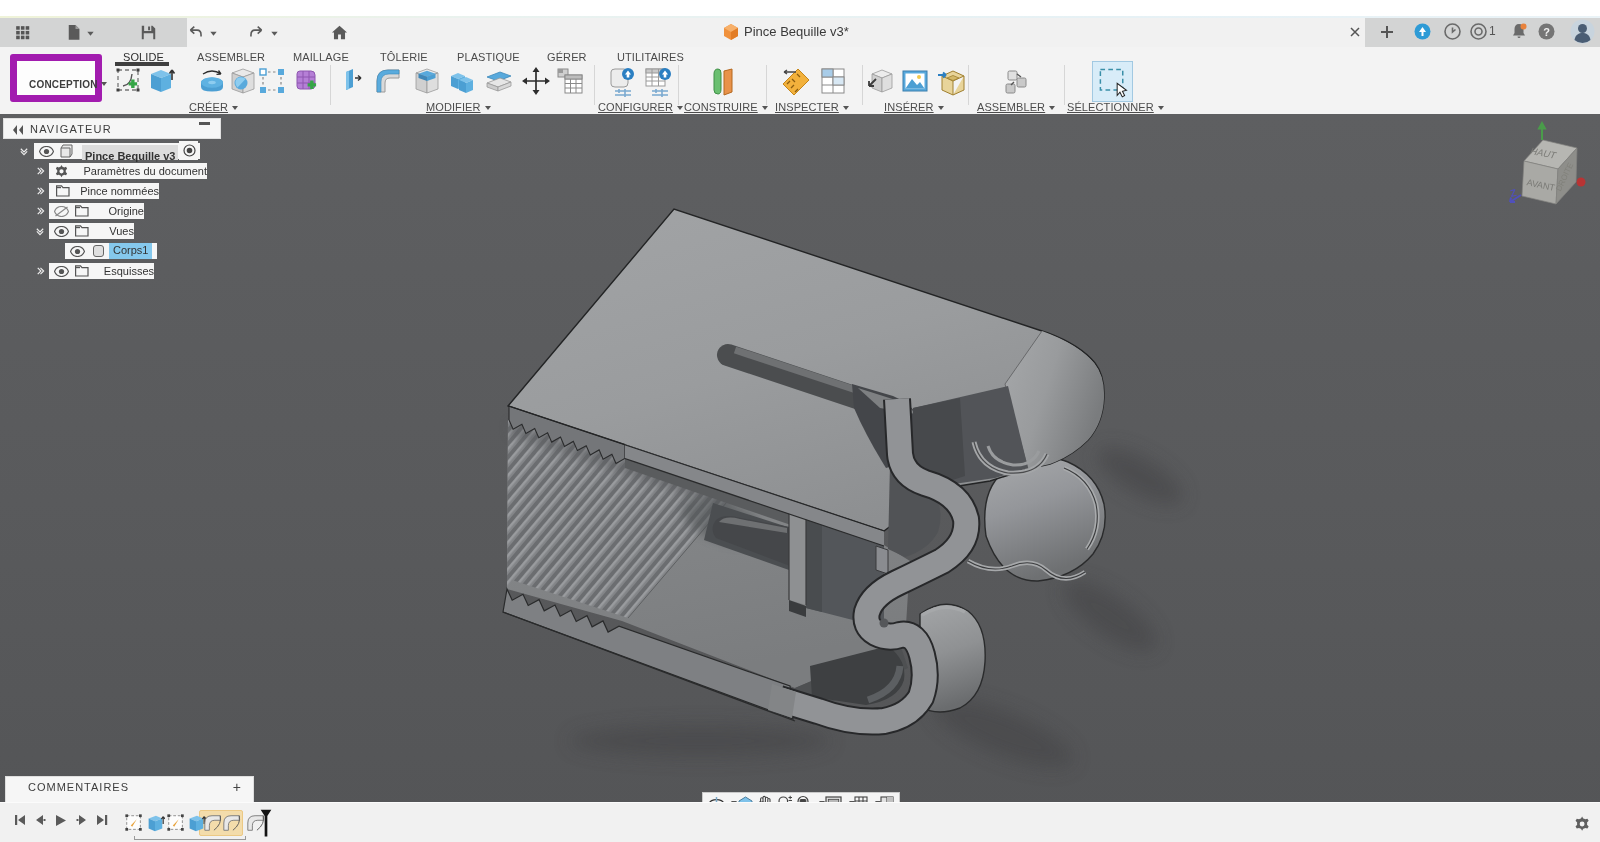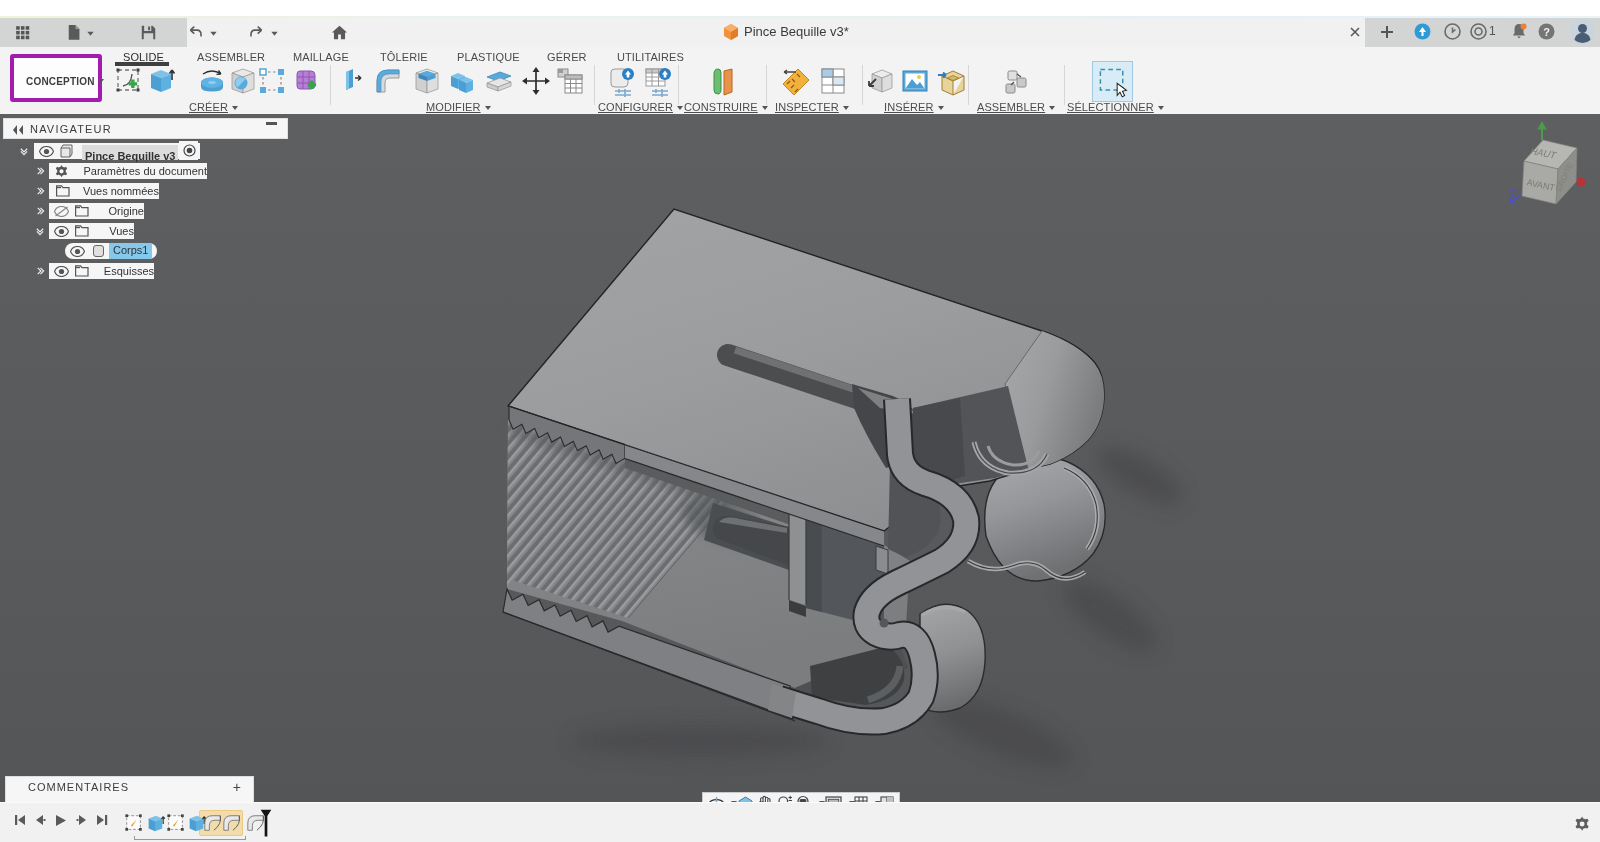--- a/index.html
+++ b/index.html
@@ -9,35 +9,35 @@
 
 
 #topbar { position:absolute; top:0; left:0; width:1600px; height:31px; background:#d3d4d4; }
 #topstrip { position:absolute; top:0; left:0; width:1600px; height:2px; background:linear-gradient(90deg,#eff3d8 0%,#e9f2ef 30%,#e6f1f5 70%,#eaf3f7 100%); }
 #doctab { position:absolute; top:2px; left:187px; width:1178px; height:29px; background:#f1f1f1; }
 #doctitle { position:absolute; top:8px; left:744px; font-size:13px; color:#3a3a3a; }
 .tbicon { position:absolute; top:7px; width:19px; height:19px; }
 
 
 #toolbar { position:absolute; top:31px; left:0; width:1600px; height:67px; background:#f3f3f3; }
-#conception { position:absolute; top:7px; left:10px; width:92px; height:48px; background:#fdfdfd; border:4px solid #a21caf; border-radius:3px; }
+#conception { position:absolute; top:7px; left:10px; width:92px; height:48px; background:#fdfdfd; border:7px solid #a21caf; border-radius:3px; }
 #conception .lbl { position:absolute; top:18px; left:12px; font-size:10px; font-weight:bold; color:#3d3d3d; letter-spacing:0.2px;}
 .tabname { position:absolute; top:4px; font-size:11px; color:#4a4a4a; letter-spacing:0.1px; }
 #solidbar { position:absolute; top:15px; left:115px; width:54px; height:4px; background:#3f3f3f; }
 .grplabel { position:absolute; top:54px; font-size:11px; color:#4c4c4c; letter-spacing:0.1px;text-decoration:underline; }
 .caret { display:inline-block; width:0; height:0; border-left:3.5px solid transparent; border-right:3.5px solid transparent; border-top:4px solid #555; vertical-align:middle; margin-left:4px; }
 .vsep { position:absolute; top:18px; width:1px; height:40px; background:#d6d6d6; }
 .ticon { position:absolute; top:19px; }
 
 
 #viewport { position:absolute; top:98px; left:0; width:1600px; height:704px; background:linear-gradient(180deg,#5e5f61 0%,#595a5c 55%,#545557 100%); overflow:hidden; }
 
 
 #nav { position:absolute; top:4px; left:3px; width:260px; }
-#navhead { position:absolute; top:0; left:0; width:285px; height:21px; background:#f6f6f6; border:1px solid #e0e0e0; }
+#navhead { position:absolute; top:0; left:0; width:218px; height:21px; background:#f6f6f6; border:1px solid #e0e0e0; }
 #navhead .t { position:absolute; top:4px; left:26px; font-size:11px; color:#3c3c3c; letter-spacing:1.2px; }
 .nrow { position:absolute; height:16px; background:#f6f6f6; font-size:11px; color:#333; white-space:nowrap; }
 .nrow .txt { position:relative; top:2px; }
 .chev { position:absolute; width:10px; height:10px; }
 
 
 #comments { position:absolute; left:5px; bottom:5px; width:249px; height:37px; background:#f6f6f6; border:1px solid #dedede; }
 #comments .t { position:absolute; top:4px; left:22px; font-size:11px; color:#3c3c3c; letter-spacing:1px; }
 #comments .plus { position:absolute; top:2px; right:12px; font-size:14px; color:#444; }
 #viewbar { position:absolute; left:702px; bottom:6px; width:198px; height:20px; background:#f4f4f4; border:1px solid #c9c9c9; }
@@ -526,21 +526,21 @@
               <path d="M8 0 L9.2 2.2 A6 6 0 0 1 11.2 3.0 L13.6 2.3 L14.9 4.6 L13.2 6.4 A6 6 0 0 1 13.2 8.6 L14.9 10.4 L13.6 12.7 L11.2 12 A6 6 0 0 1 9.2 12.8 L8 15 L6.8 12.8 A6 6 0 0 1 4.8 12 L2.4 12.7 L1.1 10.4 L2.8 8.6 A6 6 0 0 1 2.8 6.4 L1.1 4.6 L2.4 2.3 L4.8 3.0 A6 6 0 0 1 6.8 2.2 Z M8 5.2 A2.6 2.6 0 1 0 8 10.4 A2.6 2.6 0 1 0 8 5.2 Z"></path>
             </svg>
           <span class="txt" style="margin-left:34px">Paramètres du document</span>
         </div>
 
         <div class="nrow" style="top:65px;left:46px;width:110px;">
           <svg class="abs" style="top:2px;left:7px" width="14" height="12" viewBox="0 0 14 12" fill="none" stroke="#555" stroke-width="1.2">
               <path d="M0.6 2.6 V11 H13 V2.6 H7 L5.5 0.8 H0.6 Z"></path>
               <path d="M0.6 2.6 H5"></path>
             </svg>
-          <span class="txt" style="margin-left:29px">Vues nommées</span>
+          <span class="txt" style="margin-left:29px">Pince nommées</span>
         </div>
 
         <div class="nrow" style="top:85px;left:46px;width:95px;">
           <svg class="abs" style="top:3px;left:5px" width="15" height="11" viewBox="0 0 15 11">
               <path d="M7.5 0.5 C11 0.5 13.5 3 14.5 5.5 C13.5 8 11 10.5 7.5 10.5 C4 10.5 1.5 8 0.5 5.5 C1.5 3 4 0.5 7.5 0.5 Z" fill="none" stroke="#8a8a8a" stroke-width="1.2"></path>
               <path d="M1.5 10 L13.5 1" stroke="#8a8a8a" stroke-width="1.2"></path>
             </svg>
           <svg class="abs" style="top:2px;left:26px" width="14" height="12" viewBox="0 0 14 12" fill="none" stroke="#555" stroke-width="1.2">
               <path d="M0.6 2.6 V11 H13 V2.6 H7 L5.5 0.8 H0.6 Z"></path>
               <path d="M0.6 2.6 H5"></path>
@@ -553,21 +553,21 @@
               <path d="M7.5 0.5 C11 0.5 13.5 3 14.5 5.5 C13.5 8 11 10.5 7.5 10.5 C4 10.5 1.5 8 0.5 5.5 C1.5 3 4 0.5 7.5 0.5 Z" fill="none" stroke="#555" stroke-width="1.2"></path>
               <circle cx="7.5" cy="5.5" r="2.6" fill="#555"></circle>
             </svg>
           <svg class="abs" style="top:2px;left:26px" width="14" height="12" viewBox="0 0 14 12" fill="none" stroke="#555" stroke-width="1.2">
               <path d="M0.6 2.6 V11 H13 V2.6 H7 L5.5 0.8 H0.6 Z"></path>
               <path d="M0.6 2.6 H5"></path>
             </svg>
           <span class="txt" style="margin-left:48px">Vues</span>
         </div>
 
-        <div class="nrow" style="top:125px;left:62px;width:92px;border-radius:8px;">
+        <div class="nrow" style="top:125px;left:62px;width:92px;">
           <svg class="abs" style="top:3px;left:5px" width="15" height="11" viewBox="0 0 15 11">
               <path d="M7.5 0.5 C11 0.5 13.5 3 14.5 5.5 C13.5 8 11 10.5 7.5 10.5 C4 10.5 1.5 8 0.5 5.5 C1.5 3 4 0.5 7.5 0.5 Z" fill="none" stroke="#555" stroke-width="1.2"></path>
               <circle cx="7.5" cy="5.5" r="2.6" fill="#555"></circle>
             </svg>
           <svg class="abs" style="top:1px;left:27px" width="13" height="14" viewBox="0 0 13 14">
               <rect x="1.5" y="1.5" width="10" height="11" rx="2.5" fill="#dfdfdf" stroke="#666" stroke-width="1"></rect>
             </svg>
           <span class="txt" style="position:absolute;left:44px;top:0;background:#85c8ec;padding:1px 4px 0 4px;height:16px;">Corps1</span>
         </div>
 

